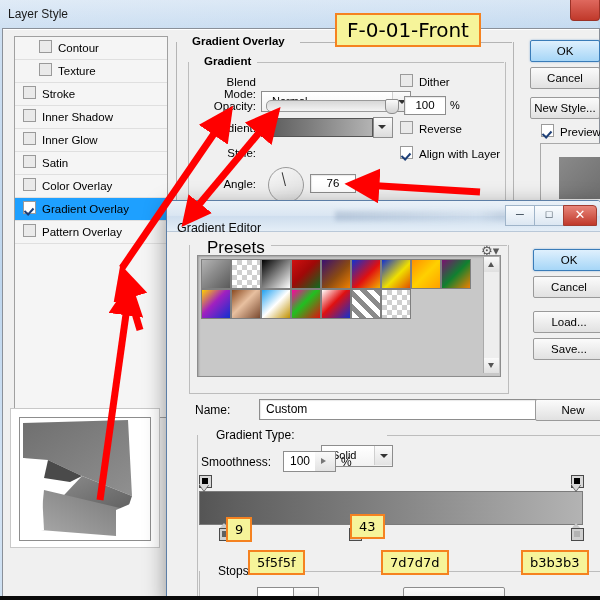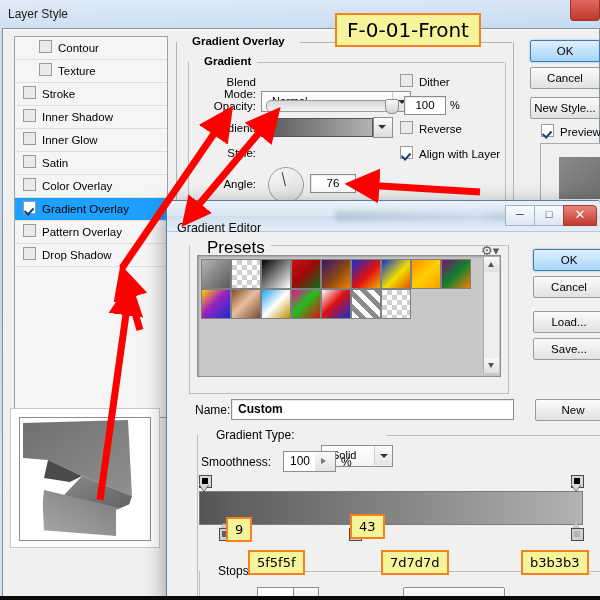--- a/index.html
+++ b/index.html
@@ -158,21 +158,21 @@
   #swatch-grid{position:absolute;left:3px;top:3px;width:272px;}
   .sw{width:30px;height:30px;float:left;border:1px solid #7f7f7f;margin:0;box-sizing:border-box;}
   #presets-scroll{position:absolute;right:1px;top:1px;width:15px;height:116px;background:#eee;border-left:1px solid #aaa;}
   .sarrow{position:absolute;left:0;width:15px;height:15px;background:linear-gradient(180deg,#fafafa,#e0e0e0);}
   .sa-tri{position:absolute;left:4px;width:0;height:0;border-left:3.5px solid transparent;border-right:3.5px solid transparent;}
 
   
   .gebtn{position:absolute;width:70px;}
   
   #name-lbl{left:20px;top:168px;font-size:12px;}
-  #name-field{left:56px;top:164px;width:275px;height:19px;background:#fff;border:1px solid #8d8d8d;line-height:19px;padding-left:6px;font-size:12px;box-shadow:inset 1px 1px 1px rgba(0,0,0,.09);font-weight:bold;}
+  #name-field{left:84px;top:164px;width:275px;height:19px;background:#fff;border:1px solid #8d8d8d;line-height:19px;padding-left:6px;font-size:12px;box-shadow:inset 1px 1px 1px rgba(0,0,0,.09);}
   #new-btn{left:360px;top:164px;width:74px;height:20px;}
 
   
   #gt-group{left:22px;top:200px;width:410px;height:162px;border:1px solid #bdbdbd;border-top:none;}
   #gt-lbl{left:36px;top:193px;background:#f0f0f0;padding:0 5px;font-size:12px;}
   #gt-combo{left:146px;top:190px;width:60px;height:20px;}
   #gt-line-r{left:212px;top:200px;width:220px;height:1px;background:#bdbdbd;}
   #sm-lbl{left:26px;top:220px;font-size:12px;}
   #sm-field{left:108px;top:216px;width:32px;height:19px;background:#fff;border:1px solid #8d8d8d;line-height:19px;text-align:center;font-size:12px;}
   #sm-spin{left:140px;top:216px;width:20px;height:19px;background:linear-gradient(180deg,#fafafa,#e2e2e2);border:1px solid #8d8d8d;border-left:none;}
@@ -225,21 +225,20 @@
     <div id="styles-rows">
         <div class="st-row indent"><span class="cb"></span><span>Contour</span></div>
         <div class="st-row indent"><span class="cb"></span><span>Texture</span></div>
         <div class="st-row"><span class="cb"></span><span>Stroke</span></div>
         <div class="st-row"><span class="cb"></span><span>Inner Shadow</span></div>
         <div class="st-row"><span class="cb"></span><span>Inner Glow</span></div>
         <div class="st-row"><span class="cb"></span><span>Satin</span></div>
         <div class="st-row"><span class="cb"></span><span>Color Overlay</span></div>
         <div class="st-row sel"><span class="cb checked blue"></span><span>Gradient Overlay</span></div>
         <div class="st-row"><span class="cb"></span><span>Pattern Overlay</span></div>
-        <div class="st-row"><span class="cb"></span><span>Drop Shadow</span></div>
       </div>
   </div>
 
   <div class="abs" id="thumb-wrap">
     <div class="abs" id="thumb">
       <svg width="130" height="122" viewBox="0 0 130 122">
         <defs>
           <linearGradient id="g1" x1="0" y1="0" x2="1" y2="1">
             <stop offset="0" stop-color="#6f6f6f"></stop>
               <stop offset="1" stop-color="#909090"></stop>

